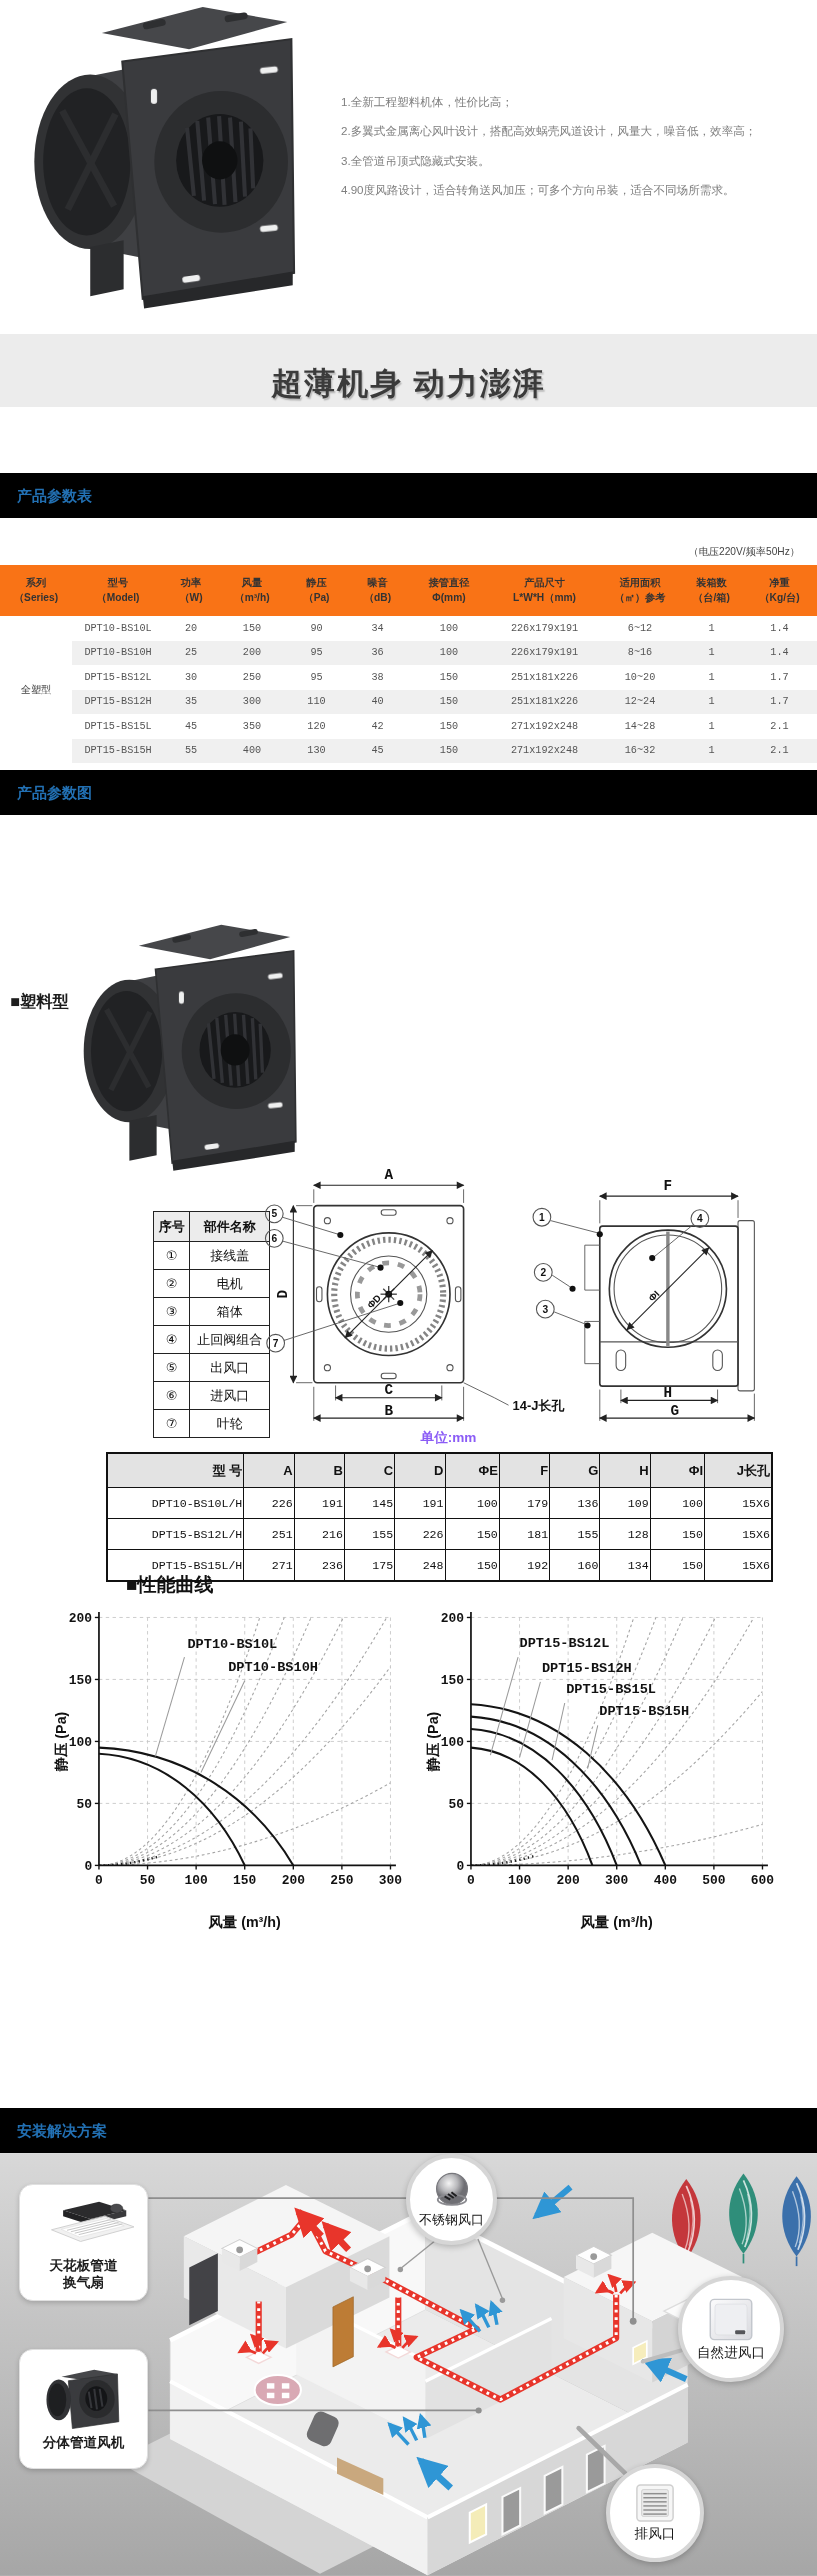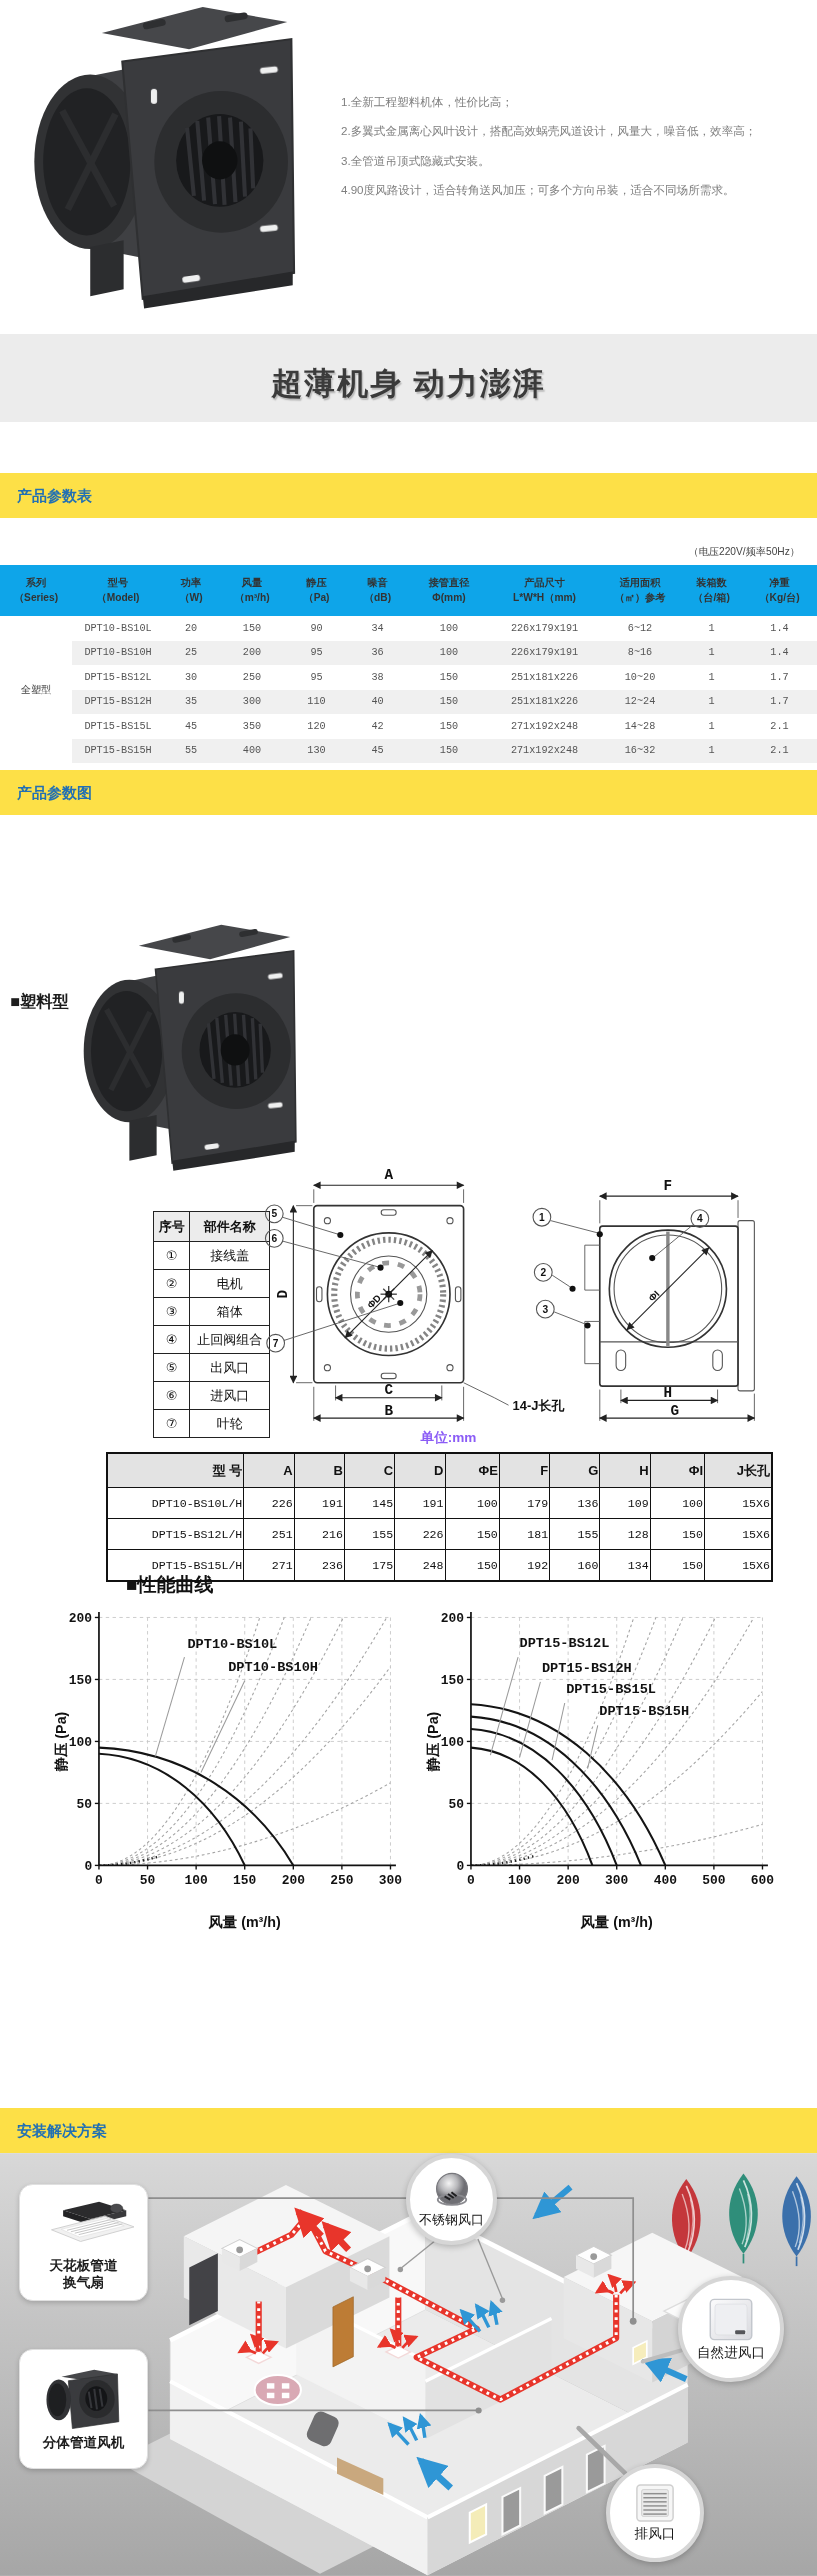--- a/index.html
+++ b/index.html
@@ -4,33 +4,33 @@
 <style>
   html,body{margin:0;padding:0;}
   body{
     width:817px;height:2576px;position:relative;background:#fff;
     font-family:"Liberation Sans","DejaVu Sans",sans-serif;color:#333;overflow:hidden;
   }
   .abs{position:absolute;}
   
   #features{left:341px;top:65px;width:477px;margin-top:30px;}
   #features .feat{font-size:11.6px;color:#7f7f7f;margin-bottom:14.3px;white-space:nowrap;overflow:hidden;}
-  #headline-band{left:0;top:334px;width:817px;height:88px;background:#ececec;}
+  #headline-band{left:0;top:334px;width:817px;height:73px;background:#ececec;}
   #headline{width:100%;text-align:center;line-height:99px;font-size:31px;font-weight:bold;
     color:#3b3b3b;letter-spacing:2px;text-shadow:1.4px 2px 1.4px rgba(0,0,0,.22);}
   
-  .band{left:0;width:817px;height:45px;background:#fde047;color:#2270b3;font-size:15px;
+  .band{left:0;width:817px;height:45px;background:#000000;color:#2270b3;font-size:15px;
     font-weight:bold;line-height:45px;padding-left:17px;box-sizing:border-box;}
   #band1{top:473px;} #band2{top:770px;} #band3{top:2108px;}
   
   #spec-note{top:545px;right:17px;font-size:10.2px;color:#444;}
   #spec-wrap{left:0;top:565px;width:817px;}
   table{border-collapse:collapse;}
   #spec-table{width:817px;table-layout:fixed;text-align:center;}
-  #spec-table th{background:#0ea5e9;font-size:10.2px;color:#333;height:49px;font-weight:bold;line-height:1.4;}
+  #spec-table th{background:#f97316;font-size:10.2px;color:#333;height:49px;font-weight:bold;line-height:1.4;}
   #spec-table td{height:22.5px;font-size:10.2px;color:#555;
     font-family:"Liberation Mono","DejaVu Sans Mono",monospace;}
   #spec-table tbody tr:nth-child(even) td{background:#f0f0f0;}
   #spec-table td.series-cell{background:#fff;font-family:"Liberation Sans","DejaVu Sans",sans-serif;color:#444;}
   
   #type-label{left:10.2px;top:991px;font-size:16.3px;font-weight:bold;color:#1d1d1d;}
   #parts-wrap{left:153px;top:1211px;}
   #parts-table{width:117px;text-align:center;}
   #parts-table th,#parts-table td{border:1.4px solid #222;font-size:13px;color:#111;}
   #parts-table th{background:#ececec;height:27px;font-weight:bold;}

